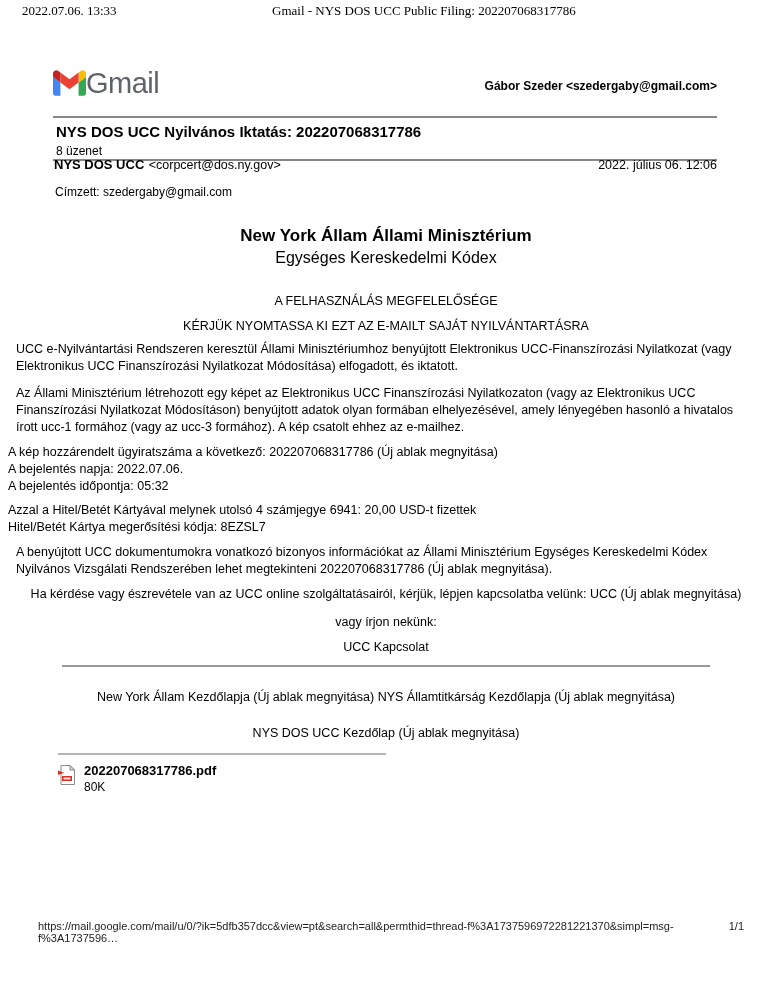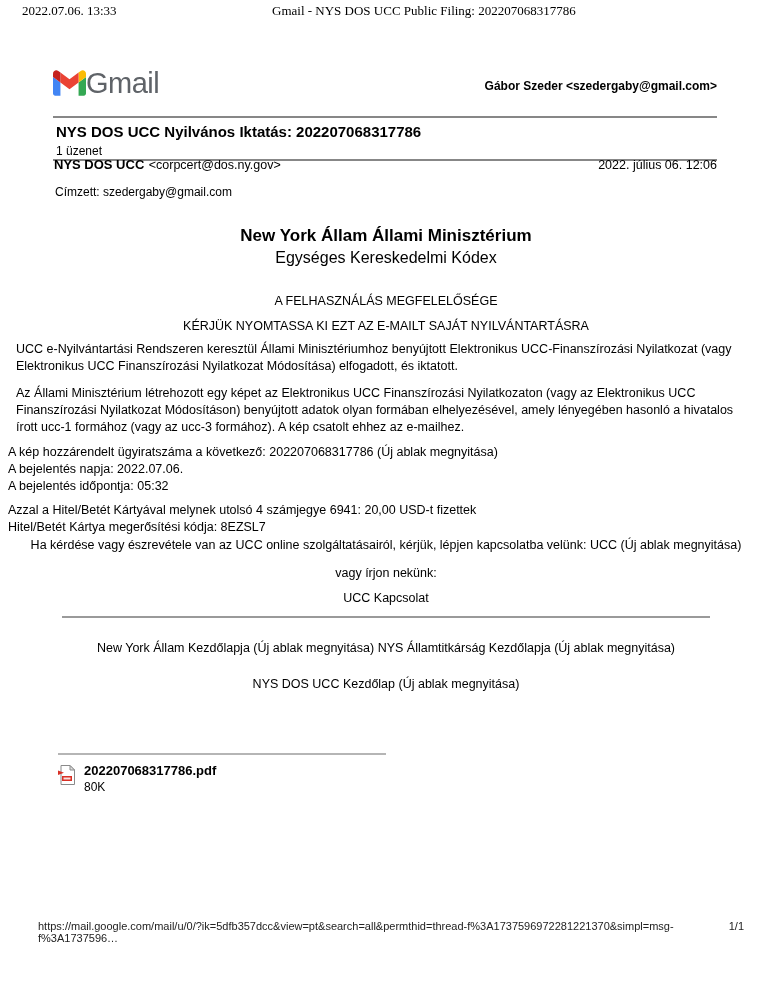--- a/index.html
+++ b/index.html
@@ -80,21 +80,21 @@
         <path style="fill:var(--gmail-red)" d="M11.7 19.2V3.5L26 14.2 40.3 3.5v15.7L26 29.9z"></path>
         <path style="fill:var(--gmail-dark-red)" d="M0 5.2v5.2l11.7 8.8V3.5L8.4 1C4.8-1.6 0 .9 0 5.2z"></path>
       </svg>
       <span class="gmail-word">Gmail</span>
     </div>
     <div class="account">Gábor Szeder &lt;szedergaby@gmail.com&gt;</div>
   </div>
 
   <div class="rule rule-1"></div>
   <div class="subject">NYS DOS UCC Nyilvános Iktatás: 202207068317786</div>
-  <div class="msg-count">1 üzenet</div>
+  <div class="msg-count">8 üzenet</div>
   <div class="rule rule-2"></div>
 
   <div class="from-row">
     <div>
       <span class="sender-name">NYS DOS UCC</span>
       <span class="sender-email">&lt;corpcert@dos.ny.gov&gt;</span>
     </div>
     <div class="msg-date">2022. július 06. 12:06</div>
   </div>
   <div class="recipient">Címzett: szedergaby@gmail.com</div>
@@ -108,20 +108,21 @@
     <p class="p2">Az Állami Minisztérium létrehozott egy képet az Elektronikus UCC Finanszírozási Nyilatkozaton (vagy az Elektronikus UCC Finanszírozási Nyilatkozat Módosításon) benyújtott adatok olyan formában elhelyezésével, amely lényegében hasonló a hivatalos írott ucc-1 formához (vagy az ucc-3 formához). A kép csatolt ehhez az e-mailhez.</p>
     <div class="g1">
       <div>A kép hozzárendelt ügyiratszáma a következő: 202207068317786 (Új ablak megnyitása)</div>
       <div>A bejelentés napja: 2022.07.06.</div>
       <div>A bejelentés időpontja: 05:32</div>
     </div>
     <div class="g2">
       <div>Azzal a Hitel/Betét Kártyával melynek utolsó 4 számjegye 6941: 20,00 USD-t fizettek</div>
       <div>Hitel/Betét Kártya megerősítési kódja: 8EZSL7</div>
     </div>
+    <p class="p3">A benyújtott UCC dokumentumokra vonatkozó bizonyos információkat az Állami Minisztérium Egységes Kereskedelmi Kódex Nyilvános Vizsgálati Rendszerében lehet megtekinteni 202207068317786 (Új ablak megnyitása).</p>
     <div class="center c1">Ha kérdése vagy észrevétele van az UCC online szolgáltatásairól, kérjük, lépjen kapcsolatba velünk: UCC (Új ablak megnyitása)</div>
     <div class="center c2">vagy írjon nekünk:</div>
     <div class="center c3">UCC Kapcsolat</div>
     <div class="body-hr"></div>
     <div class="center c4">New York Állam Kezdőlapja (Új ablak megnyitása) NYS Államtitkárság Kezdőlapja (Új ablak megnyitása)</div>
     <div class="center c5">NYS DOS UCC Kezdőlap (Új ablak megnyitása)</div>
   </div>
 
   <div class="attachment">
     <div class="att-divider"></div>

